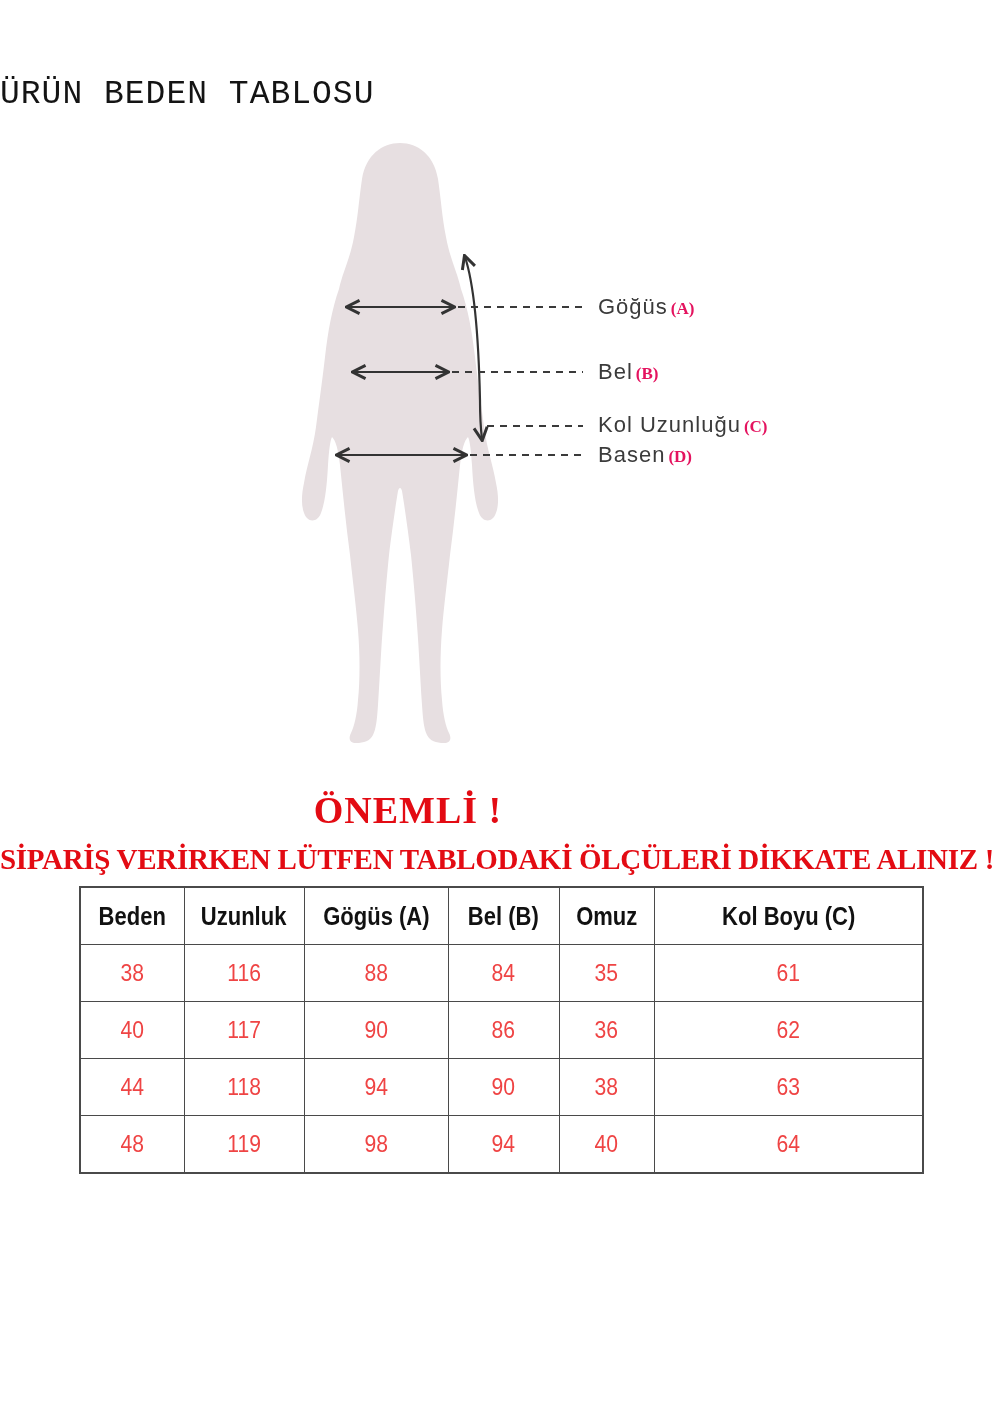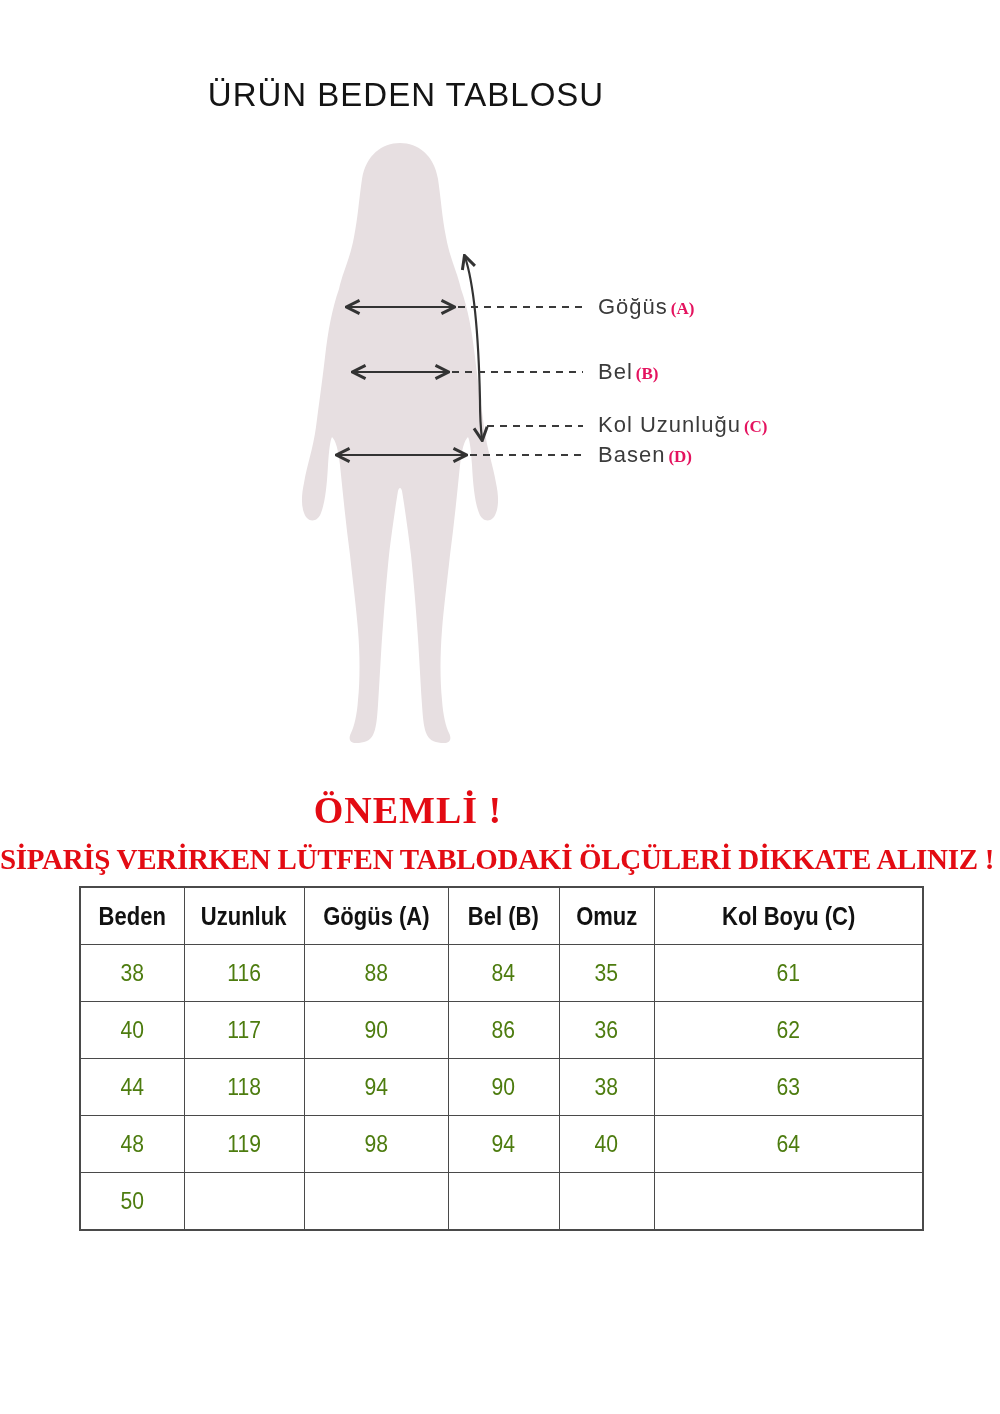--- a/index.html
+++ b/index.html
@@ -9,22 +9,22 @@
     --alert-red:#e30b13;
     --table-border:#4a4a4a;
     --ink:#1c1c1c;
   }
   html,body{margin:0;padding:0;}
   body{
     width:1000px;height:1414px;position:relative;background:#ffffff;
     font-family:"Liberation Sans", sans-serif;color:var(--ink);overflow:hidden;
   }
   .page-title{
-    position:absolute;top:76px;left:0;width:812px;text-align:center;
-    font-family:Liberation Sans, sans-serif;font-size:33px;letter-spacing:1px;
+    position:absolute;top:76px;left:0;width:812px;
+    font-family:Liberation Mono, monospace;font-size:33px;letter-spacing:1px;
     color:#141414;
   }
   .figure-svg{position:absolute;left:280px;top:135px;width:320px;height:620px;}
   .body-fill{fill:var(--silhouette);stroke:none;}
   .arrow{stroke:#333333;stroke-width:2.2;fill:none;}
   .dash{stroke:#3a3a3a;stroke-width:2;fill:none;stroke-dasharray:7 6;}
   .measure-label{
     position:absolute;left:598px;height:26px;line-height:26px;white-space:nowrap;
     font-size:22px;color:var(--label-text);letter-spacing:1px;
   }
@@ -49,21 +49,21 @@
     padding-left:46px;
   }
   table.size-table th, table.size-table td{
     border:1.5px solid var(--table-border);
     text-align:center;vertical-align:middle;padding:0;
   }
   table.size-table th{
     height:56px;font-size:25px;font-weight:bold;color:#111;
   }
   table.size-table td{
-    height:56px;font-size:24px;font-weight:normal;color:#4d7c0f;
+    height:56px;font-size:24px;font-weight:normal;color:#ef4444;
   }
   table.size-table td .num, table.size-table th .hd{
     display:inline-block;transform:scaleX(0.88);
   }
 </style>
 </head>
 <body>
 
 <div class="page-title">ÜRÜN BEDEN TABLOSU</div>
 
@@ -192,22 +192,14 @@
       <td><span class="num">63</span></td>
     </tr>
     <tr>
       <td><span class="num">48</span></td>
       <td><span class="num">119</span></td>
       <td><span class="num">98</span></td>
       <td><span class="num">94</span></td>
       <td><span class="num">40</span></td>
       <td><span class="num">64</span></td>
     </tr>
-    <tr>
-      <td><span class="num">50</span></td>
-      <td><span class="num"></span></td>
-      <td><span class="num"></span></td>
-      <td><span class="num"></span></td>
-      <td><span class="num"></span></td>
-      <td><span class="num"></span></td>
-    </tr>
   </tbody>
 </table>
 
 </body></html>

